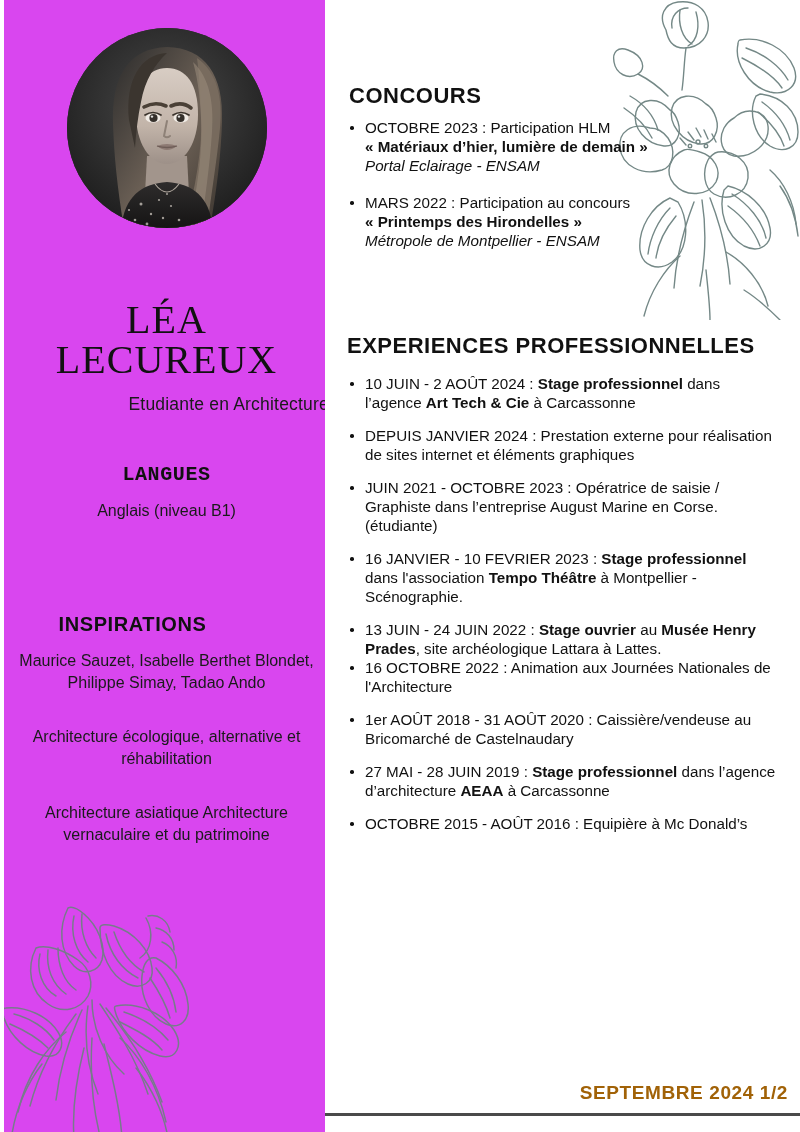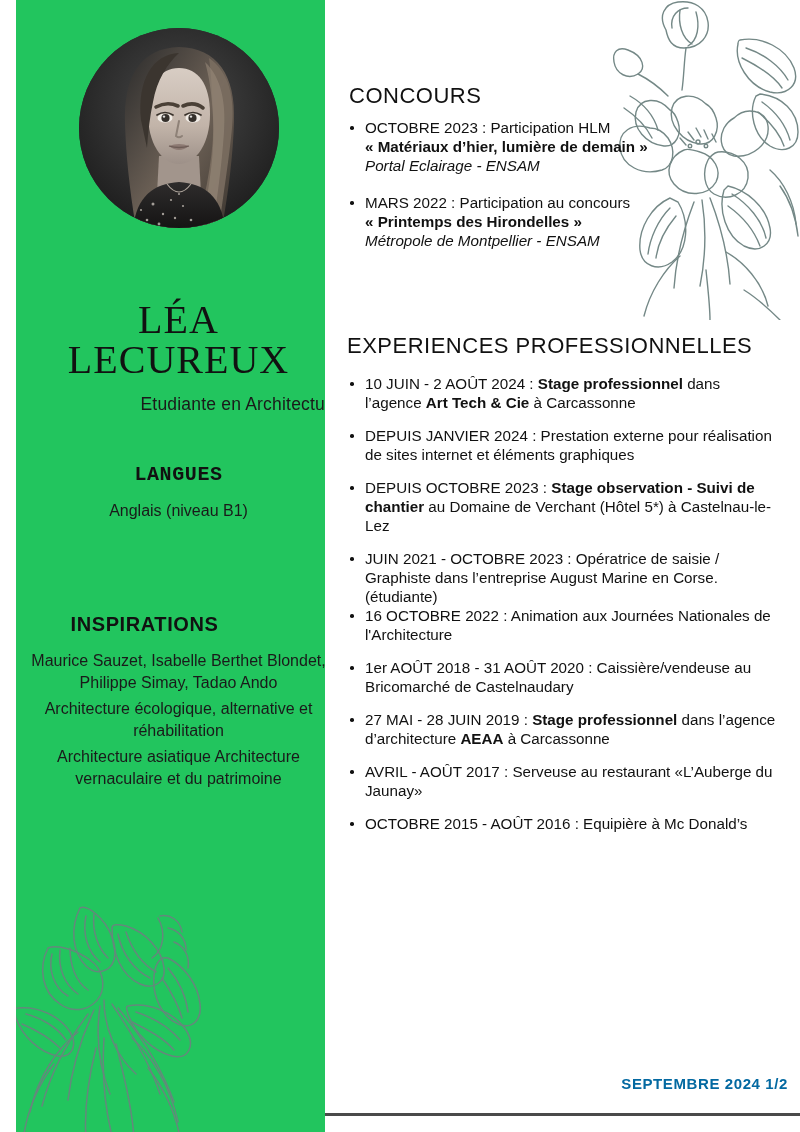--- a/index.html
+++ b/index.html
@@ -6,23 +6,23 @@
   html, body {
     width: 800px; height: 1132px;
     background: #ffffff;
     font-family: "Liberation Sans", sans-serif;
     overflow: hidden;
   }
   .page { position: relative; width: 800px; height: 1132px; background: #fff; }
 
   
   .left-col {
-    position: absolute; left: 16px; top: 0;
+    position: absolute; left: 4px; top: 0;
     width: 325px; height: 1132px;
-    background: #22c55e;
+    background: #d946ef;
     overflow: hidden;
   }
   .photo-wrap {
     position: absolute; left: 63px; top: 28px;
     width: 200px; height: 200px;
     border-radius: 50%; overflow: hidden;
     background: #2a2a2a;
   }
   .photo-wrap svg { display: block; width: 200px; height: 200px; }
 
@@ -42,32 +42,32 @@
     text-align: center; font-weight: bold;
     font-size: 20px; letter-spacing: .6px; color: #111;
   }
   .left-body {
     text-align: center; font-size: 16px; line-height: 22px; color: #1a1a1a;
   }
   .langues-title { position: absolute; left: 0; top: 463px; width: 325px; font-family: Liberation Mono, monospace; }
   .langues-body  { position: absolute; left: 10px; top: 500px; width: 305px; }
   .insp-title    { position: absolute; left: 0; top: 613px; width: 257px; }
   .insp-body     { position: absolute; left: 8px; top: 650px; width: 309px; }
-  .insp-body p + p { margin-top: 4px; }
+  .insp-body p + p { margin-top: 32px; }
 
   .floral-bl { position: absolute; left: -8px; bottom: -6px; width: 230px; height: 250px; opacity: .95; }
   .floral-bl svg { display: block; width: 100%; height: 100%; }
 
   
   .right-col { position: absolute; left: 325px; top: 0; width: 475px; height: 1132px; background: #fff; }
   .floral-tr { position: absolute; right: 0px; top: 0px; width: 190px; height: 320px; }
   .floral-tr svg { display: block; width: 100%; height: 100%; }
 
   .r-head {
-    position: absolute; font-weight: normal; color: #111;
+    position: absolute; font-weight: bold; color: #111;
     letter-spacing: .5px;
   }
   .r-head.concours { left: 24px; top: 83px; font-size: 22px; }
   .r-head.exp { left: 22px; top: 333px; font-size: 22px; }
 
   .entries { position: absolute; left: 22px; width: 430px; }
   .entries.concours-list { top: 118px; }
   .entries.exp-list { top: 374px; }
 
   ul.bul { list-style: none; }
@@ -86,22 +86,22 @@
   }
   li.gap-lg { margin-top: 18px; }
   li.gap-md { margin-top: 14px; }
   li.gap-sm { margin-top: 0px; }
   li.first { margin-top: 0; }
   .b { font-weight: bold; }
   .i { font-style: italic; }
   .concours-list li { font-size: 15.4px; line-height: 20px; }
 
   .footer-date {
-    position: absolute; right: 12px; bottom: 40px;
-    font-size: 15px; font-weight: bold; letter-spacing: .6px; color: #0369a1;
+    position: absolute; right: 12px; bottom: 28px;
+    font-size: 19px; font-weight: bold; letter-spacing: .6px; color: #a16207;
   }
   .footer-rule {
     position: absolute; left: 325px; right: 0px; bottom: 16px;
     height: 3px; background: #4a4a4a;
   }
 </style>
 </head>
 <body>
 
 <div class="page">
@@ -305,26 +305,26 @@
         <span>MARS 2022 : Participation au concours</span><br>
         <span class="b">« Printemps des Hirondelles »</span><br>
         <span class="i">Métropole de Montpellier - ENSAM</span>
       </li>
     </ul>
 
     <div class="r-head exp">EXPERIENCES PROFESSIONNELLES</div>
     <ul class="bul entries exp-list" id="exp-list">
         <li class="first"><span>10 JUIN - 2 AOÛT 2024 : </span><span class="b">Stage professionnel</span><span> dans l’agence </span><span class="b">Art Tech &amp; Cie</span><span> à Carcassonne</span></li>
         <li class="gap-md"><span>DEPUIS JANVIER 2024 : Prestation externe pour réalisation de sites internet et éléments graphiques</span></li>
-        <li class="gap-md"><span>DEPUIS OCTOBRE 2023 : </span><span class="b">Stage observation - Suivi de chantier</span><span> au Domaine de Verchant (Hôtel 5*) à Castelnau-le-Lez</span></li>
         <li class="gap-md"><span>JUIN 2021 - OCTOBRE 2023 : Opératrice de saisie / Graphiste dans l’entreprise August Marine en Corse. (étudiante)</span></li>
+        <li class="gap-md"><span>16 JANVIER - 10 FEVRIER 2023 : </span><span class="b">Stage professionnel</span><span> dans l'association </span><span class="b">Tempo Théâtre</span><span> à Montpellier - Scénographie.</span></li>
+        <li class="gap-md"><span>13 JUIN - 24 JUIN 2022 : </span><span class="b">Stage ouvrier</span><span> au </span><span class="b">Musée Henry Prades</span><span>, site archéologique Lattara à Lattes.</span></li>
         <li class="gap-sm"><span>16 OCTOBRE 2022 : Animation aux Journées Nationales de l'Architecture</span></li>
         <li class="gap-md"><span>1er AOÛT 2018 - 31 AOÛT 2020 : Caissière/vendeuse au Bricomarché de Castelnaudary</span></li>
         <li class="gap-md"><span>27 MAI - 28 JUIN 2019 : </span><span class="b">Stage professionnel</span><span> dans l’agence d’architecture </span><span class="b">AEAA</span><span> à Carcassonne</span></li>
-        <li class="gap-md"><span>AVRIL - AOÛT 2017 : Serveuse au restaurant «L’Auberge du Jaunay»</span></li>
         <li class="gap-md"><span>OCTOBRE 2015 - AOÛT 2016 : Equipière  à Mc Donald’s</span></li>
       </ul>
 
     <div class="footer-date">SEPTEMBRE  2024 1/2</div>
   </div>
 
   <div class="footer-rule"></div>
 </div>
 
 </body></html>

